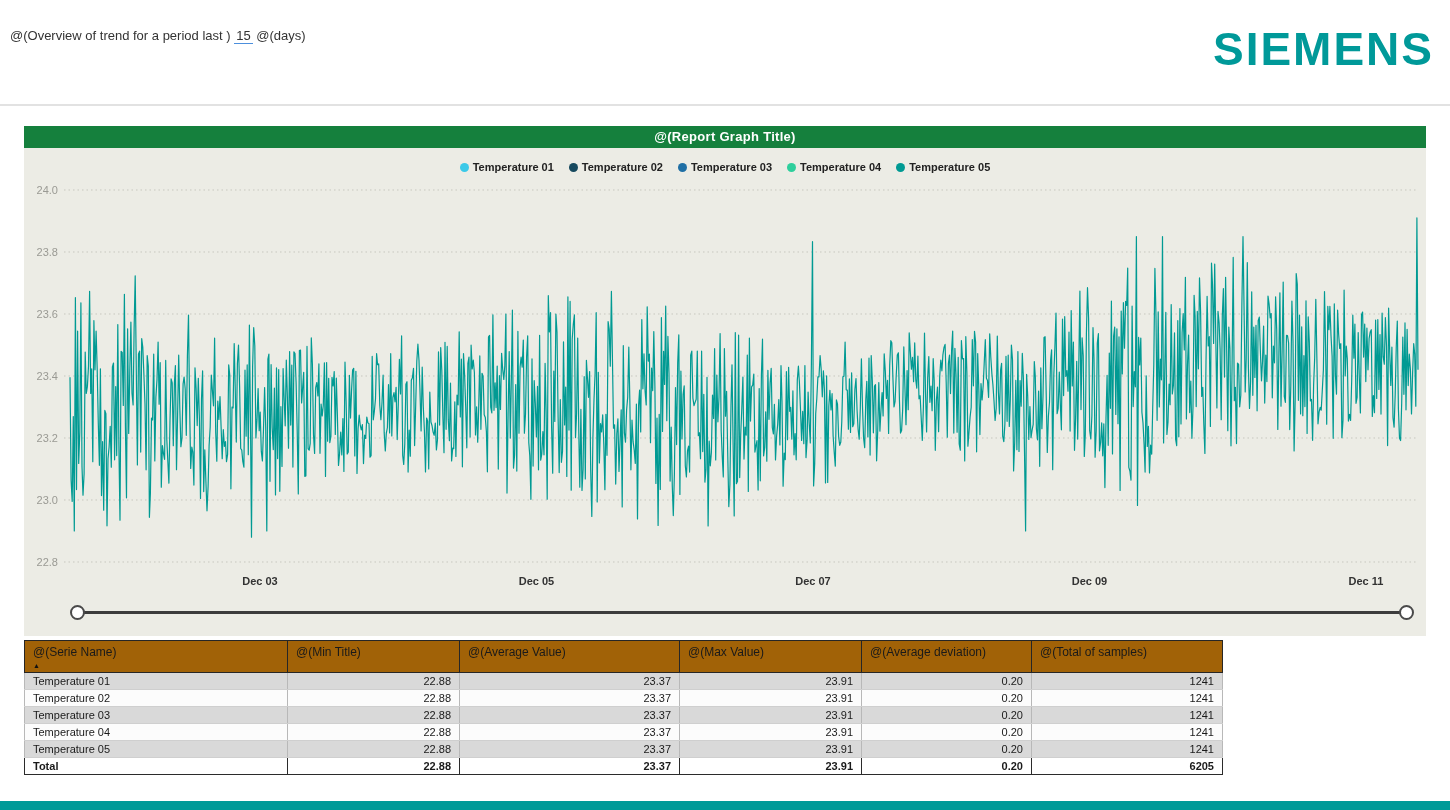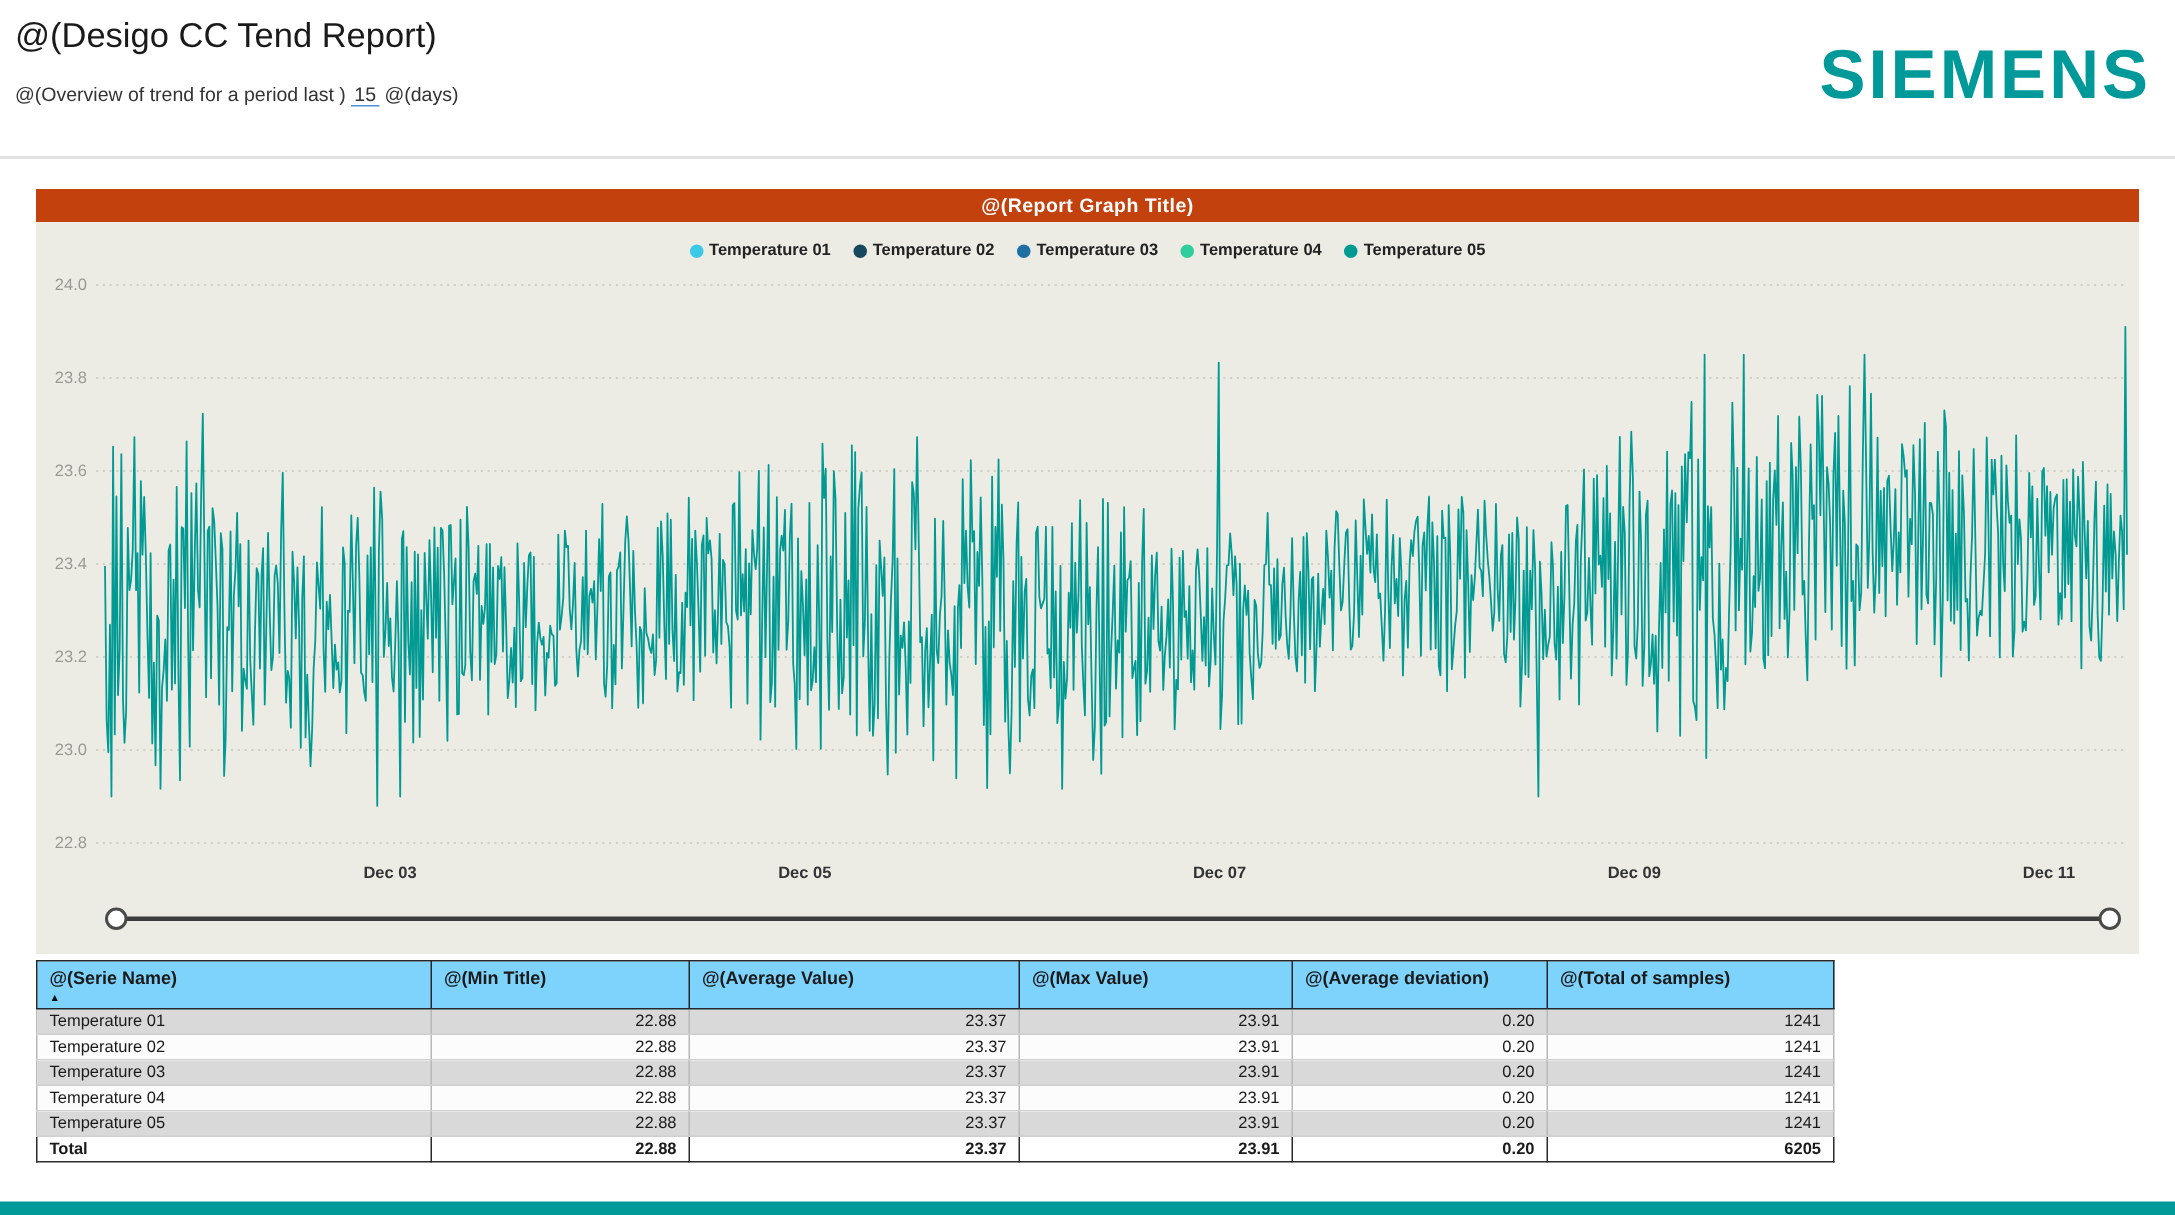--- a/index.html
+++ b/index.html
@@ -17,21 +17,21 @@
   }
   .logo {
     position:absolute; top:22px; right:16px;
     font-size:46px; font-weight:700; letter-spacing:2px; color:#009999;
   }
   .hdr-rule { border:none; border-top:2px solid #e2e2e2; margin:8px 0 0 0; }
 
   
   .section { margin:0 24px; }
   .banner {
-    height:22px; line-height:22px; background:#c2410c; color:#fff;
+    height:22px; line-height:22px; background:#15803d; color:#fff;
     font-size:13px; font-weight:700; text-align:center; letter-spacing:0.3px;
   }
   .banner.first { margin-top:20px; }
   .banner.second { margin-top:14px; }
 
   
   .chart-wrap { background:#ecece5; padding:4px 0 4px 0; }
   .legend {
     display:flex; justify-content:center; align-items:center; gap:15px;
     padding:9px 0 2px 0; font-size:11px; font-weight:700; color:#222;
@@ -51,21 +51,21 @@
   }
   .slider-handle.left { left:0; }
   .slider-handle.right { right:0; }
 
   
   table.summary {
     border-collapse:collapse; table-layout:fixed; width:1198px; margin-top:4px;
     font-size:11px;
   }
   table.summary th {
-    border:1px solid #262626; background:#7dd3fc; font-size:12px; font-weight:700;
+    border:1px solid #262626; background:#a16207; font-size:12px; font-weight:400;
     text-align:left; padding:4px 8px 2px 8px; height:32px; vertical-align:top;
     cursor:pointer;
   }
   .sort-arrow { font-size:7px; line-height:7px; color:#111; margin-top:3px; }
   table.summary td {
     padding:2px 8px; height:14px; border-right:1px solid #b8b8b8;
     border-bottom:1px solid #cfcfcf; overflow:hidden; white-space:nowrap;
   }
   table.summary tbody td:first-child { border-left:1px solid #b8b8b8; }
   table.summary td.num { text-align:right; }
@@ -76,21 +76,20 @@
   }
 
   .footer-bar {
     position:absolute; left:0; bottom:0; width:100%; height:9px; background:#009a98;
   }
 </style>
 </head>
 <body>
 
 <div class="hdr">
-  <div class="hdr-title">@(Desigo CC Tend Report)</div>
   <div class="hdr-sub">
     <span>@(Overview of trend for a period last )</span>
     <span class="days-val">15</span>
     <span>@(days)</span>
   </div>
   <div class="logo">SIEMENS</div>
 </div>
 <hr class="hdr-rule">
 
 <div class="section">

